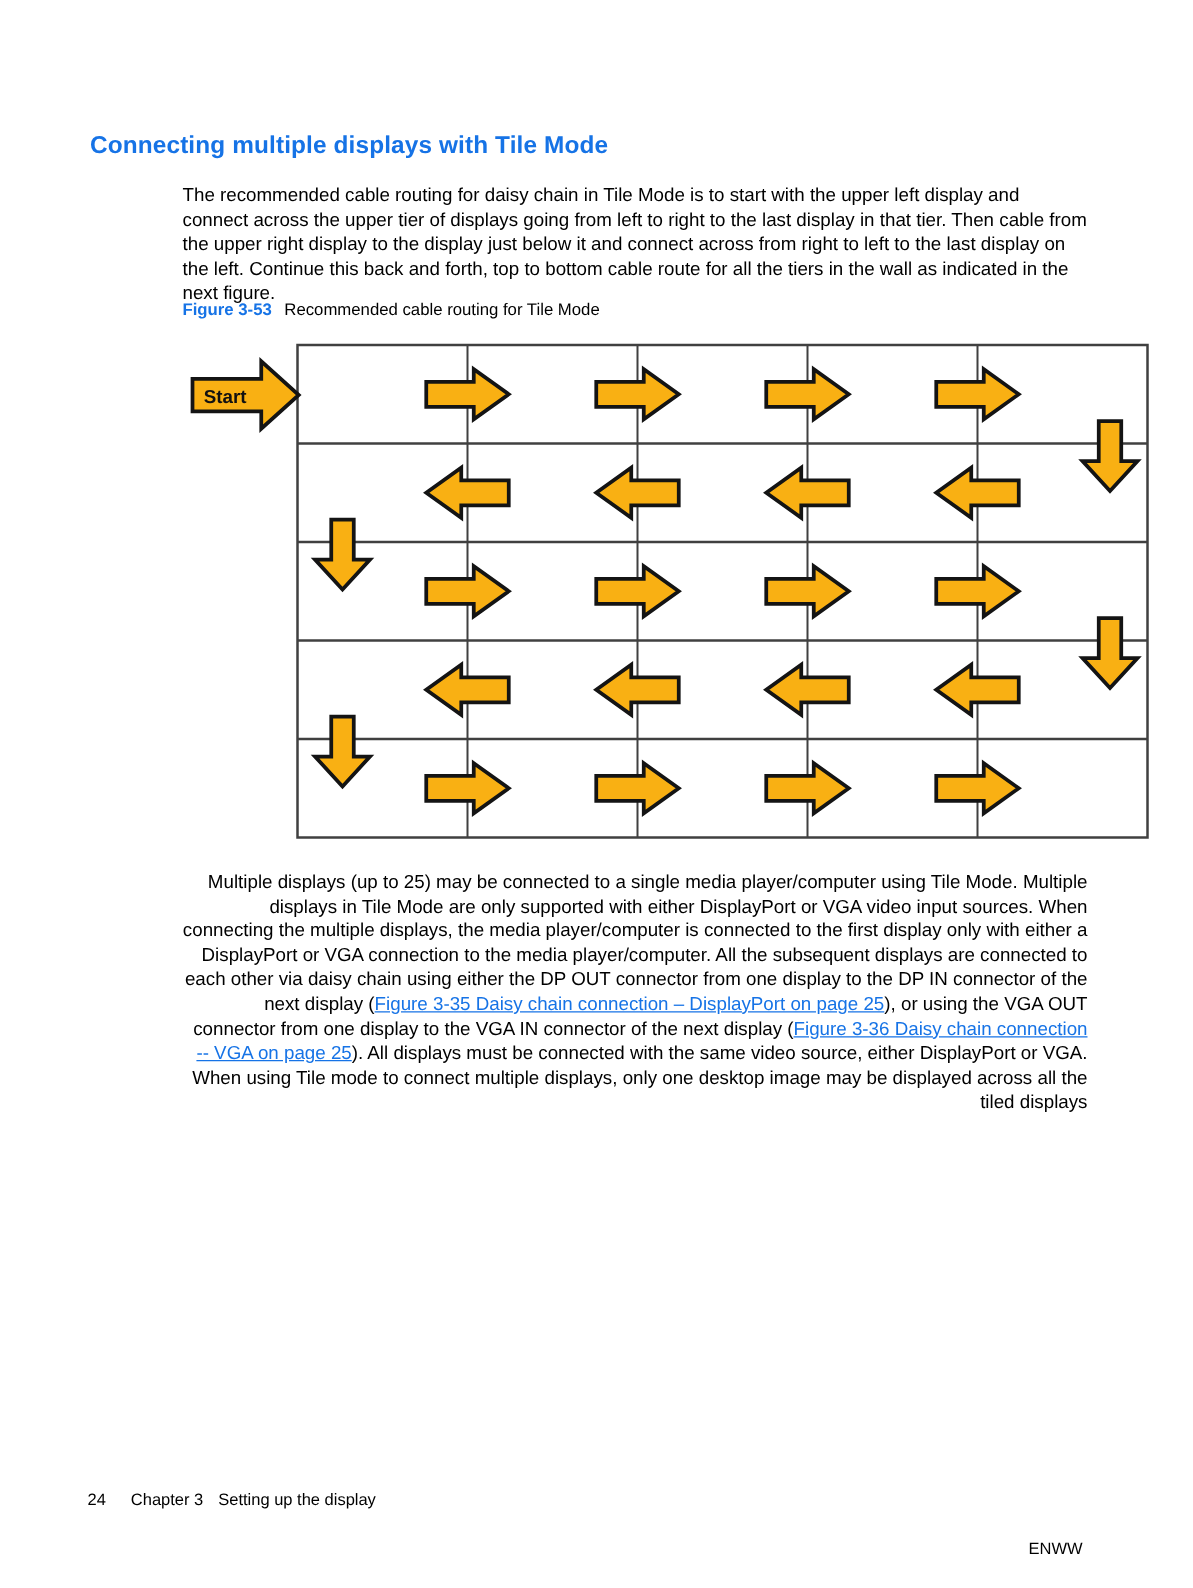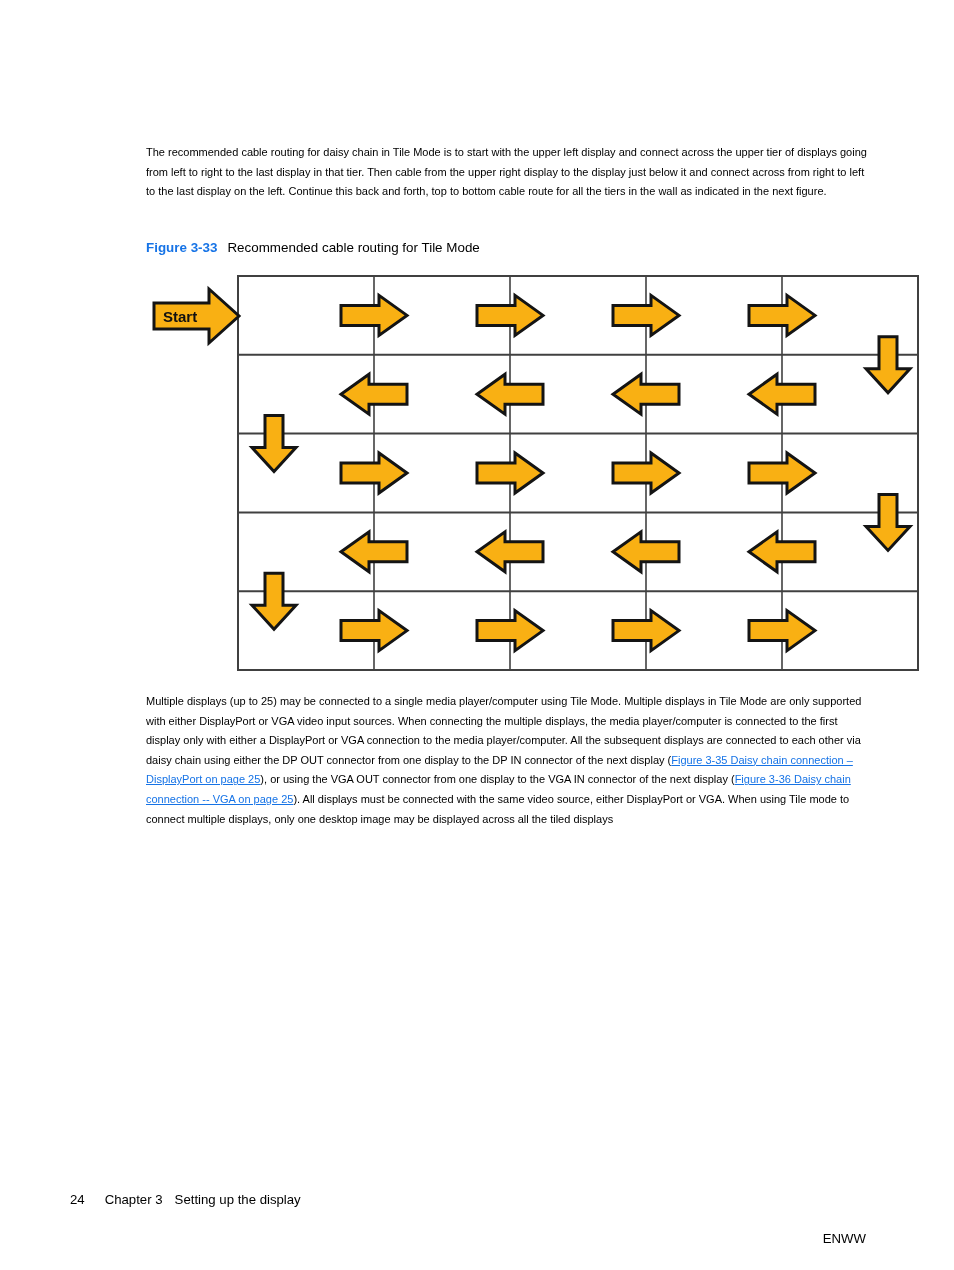--- a/index.html
+++ b/index.html
@@ -21,21 +21,21 @@
     top: 92px;
     font-size: 19.5px;
     font-weight: bold;
     color: #1673e6;
     letter-spacing: 0.1px;
   }
   .bodytext {
     position: absolute;
     left: 146px;
     width: 724px;
-    font-size: 11px;
+    font-size: 15px;
     line-height: 19.6px;
     color: #000000;
     text-align: left;
   }
   #intro-paragraph { top: 132px; }
   #figure-caption-row {
     position: absolute;
     left: 146px;
     top: 240px;
     font-size: 13.4px;
@@ -47,21 +47,21 @@
     color: #1673e6;
     margin-right: 10px;
   }
   #tile-figure {
     position: absolute;
     left: 146px;
     top: 270px;
     width: 780px;
     height: 402px;
   }
-  #body-paragraph { top: 681px; }
+  #body-paragraph { top: 681px; text-align: right; }
   .doclink {
     color: #1673e6;
     text-decoration: underline;
     cursor: pointer;
   }
   #footer {
     position: absolute;
     left: 0;
     top: 1192px;
     width: 954px;
@@ -83,25 +83,26 @@
     top: 0;
     white-space: nowrap;
     margin-top: 39px;
   }
 </style>
 </head>
 <body>
 
 <div id="page">
 
+  <h1 id="page-title">Connecting multiple displays with Tile Mode</h1>
 
   <p id="intro-paragraph" class="bodytext">The recommended cable routing for daisy chain in Tile Mode is to start with the upper left display and connect across the upper tier of displays going from left to right to the last display in that tier. Then cable from the upper right display to the display just below it and connect across from right to left to the last display on the left. Continue this back and forth, top to bottom cable route for all the tiers in the wall as indicated in the next figure.</p>
 
   <div id="figure-caption-row">
-    <span id="figure-label">Figure 3-33</span><span>Recommended cable routing for Tile Mode</span>
+    <span id="figure-label">Figure 3-53</span><span>Recommended cable routing for Tile Mode</span>
   </div>
 
   <svg id="tile-figure" viewBox="0 0 780 402" xmlns="http://www.w3.org/2000/svg">
       <rect x="92" y="6" width="680" height="394" fill="none" stroke="#404040" stroke-width="2"></rect>
       <line x1="228" y1="6" x2="228" y2="400" stroke="#404040" stroke-width="1.6"></line>
       <line x1="364" y1="6" x2="364" y2="400" stroke="#404040" stroke-width="1.6"></line>
       <line x1="500" y1="6" x2="500" y2="400" stroke="#404040" stroke-width="1.6"></line>
       <line x1="636" y1="6" x2="636" y2="400" stroke="#404040" stroke-width="1.6"></line>
       <line x1="92" y1="84.8" x2="772" y2="84.8" stroke="#404040" stroke-width="2"></line>
       <line x1="92" y1="163.6" x2="772" y2="163.6" stroke="#404040" stroke-width="2"></line>

